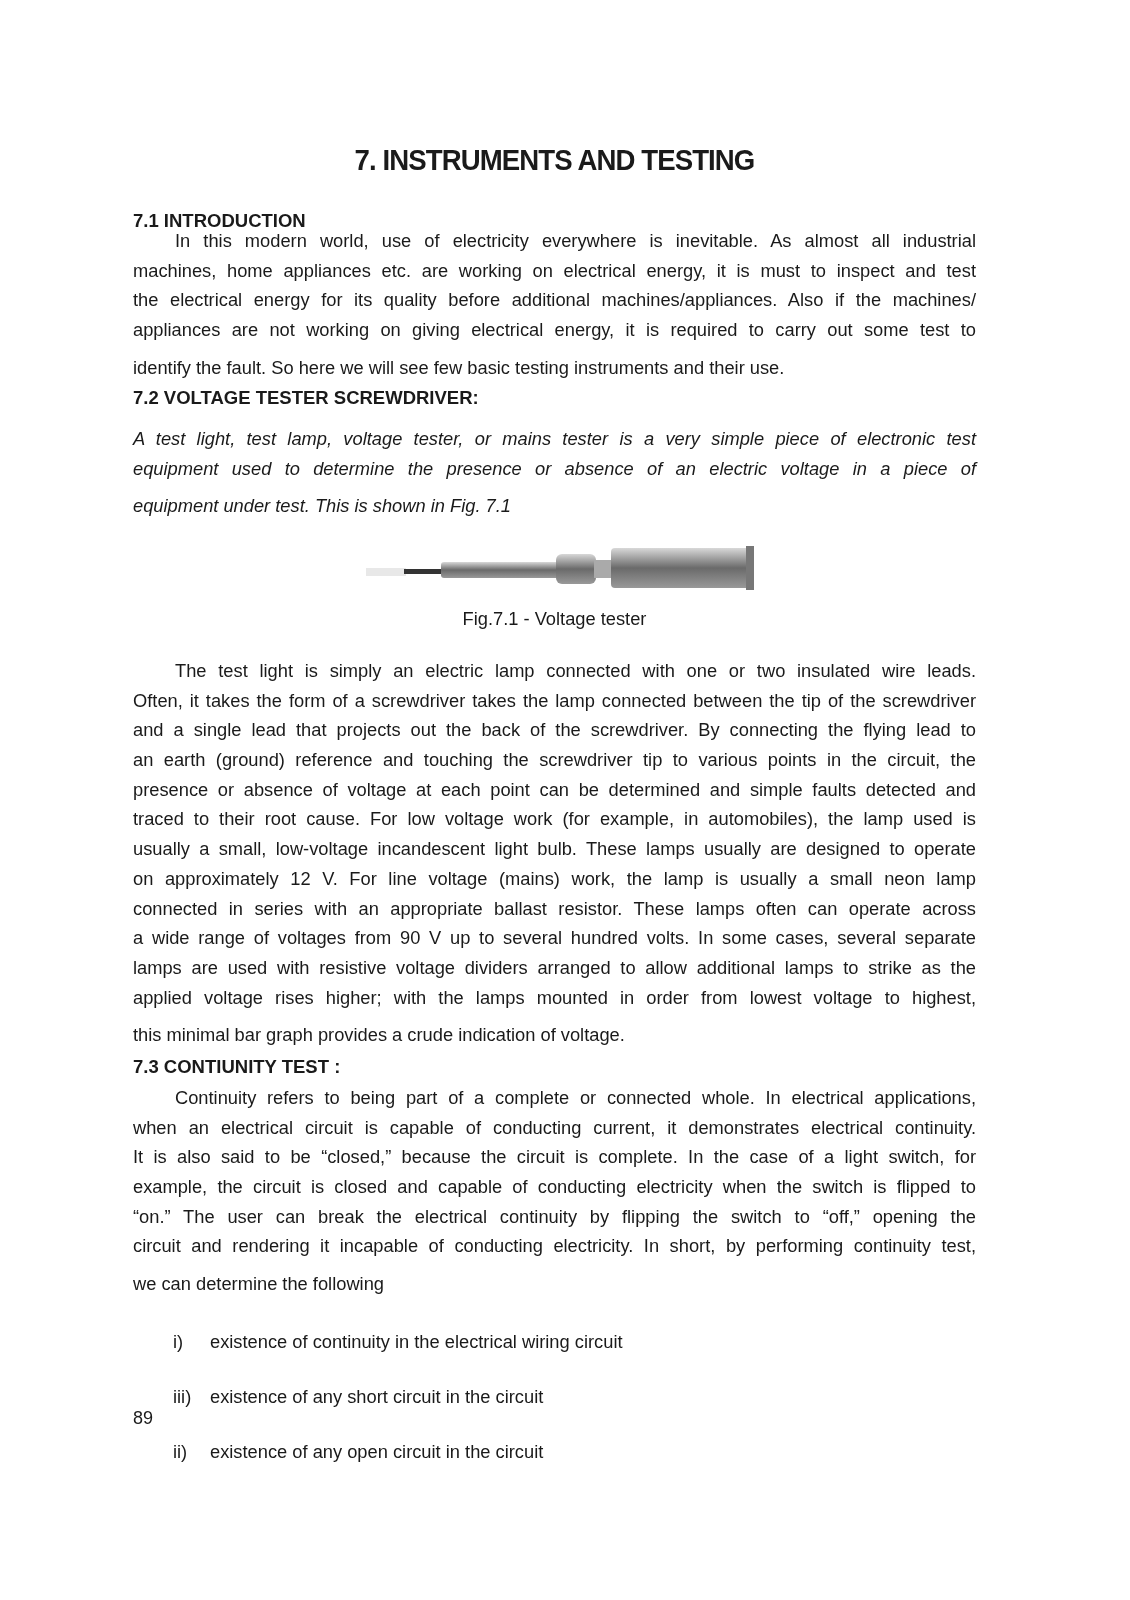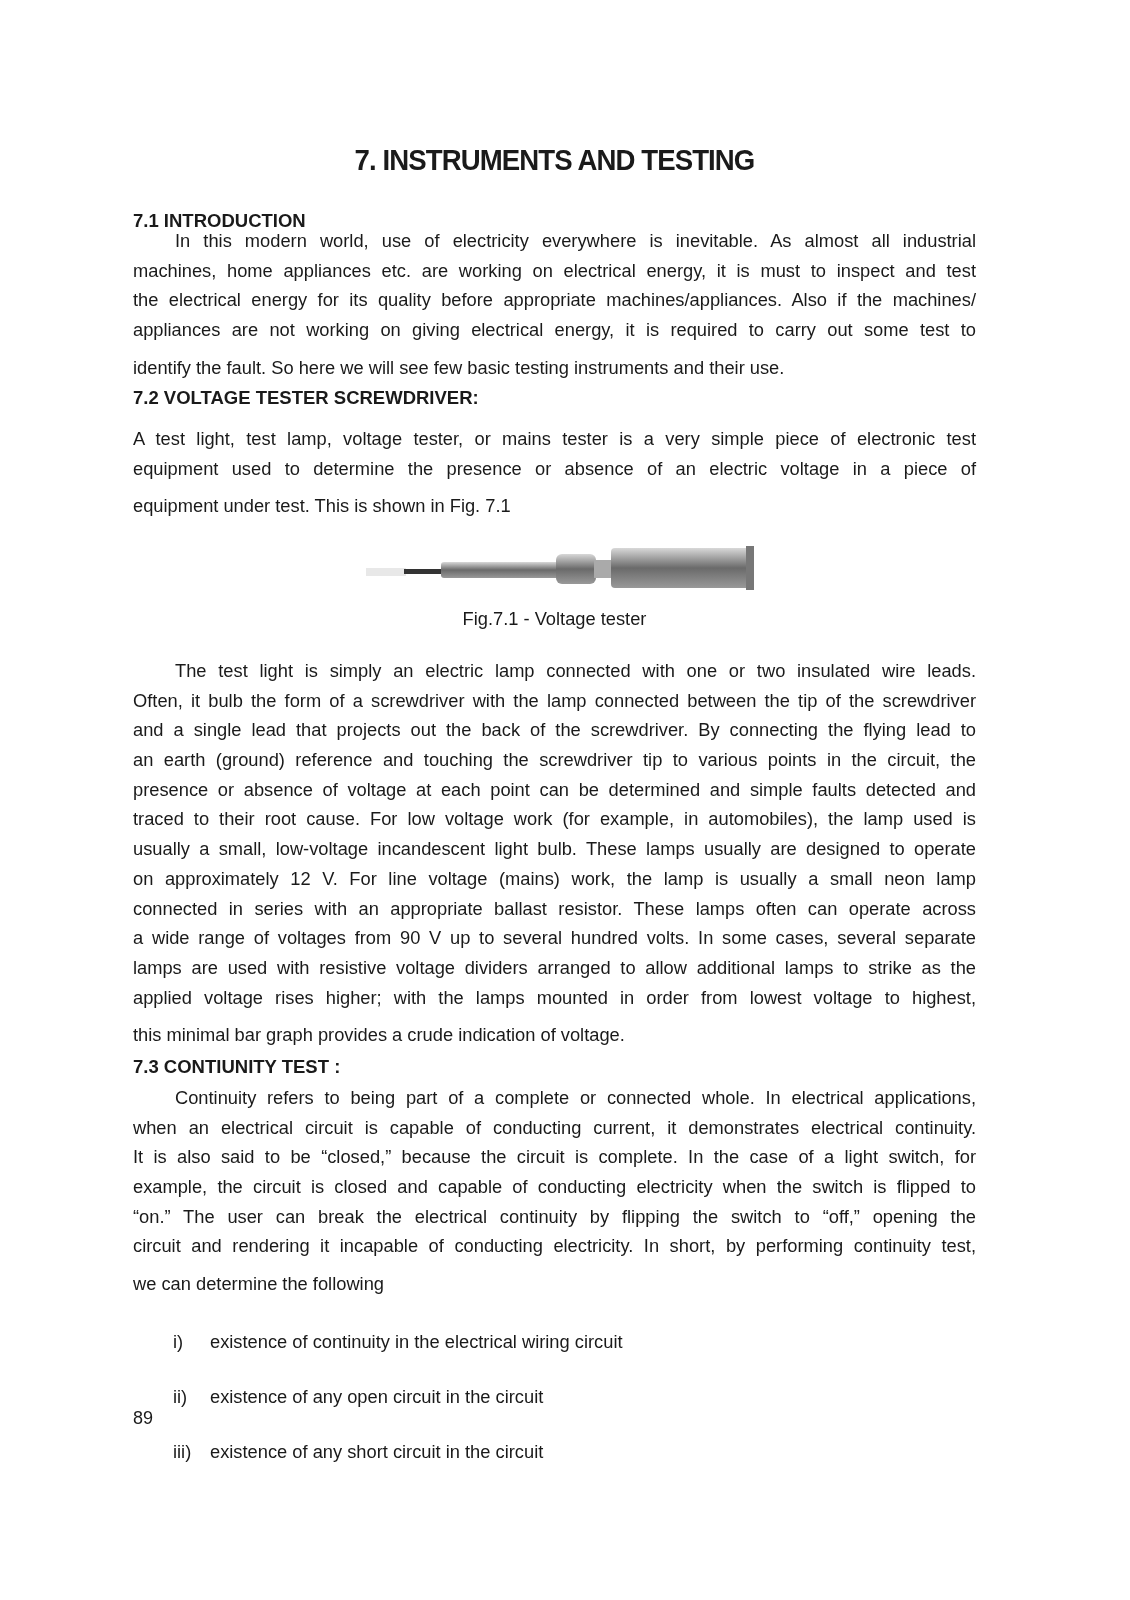--- a/index.html
+++ b/index.html
@@ -24,27 +24,27 @@
 </head>
 <body>
 
 <div class="page">
   <div class="title">7. INSTRUMENTS AND TESTING</div>
 
   <div class="h2" style="top:210px;">7.1  INTRODUCTION</div>
   <div class="para" style="top:226px;">
     <span class="line indent">In this modern world, use of electricity everywhere is inevitable. As almost all industrial</span>
     <span class="line">machines, home appliances etc. are working on electrical energy, it is must to inspect and test</span>
-    <span class="line">the electrical energy for its quality before appropriate machines/appliances. Also if the machines/</span>
+    <span class="line">the electrical energy for its quality before additional machines/appliances. Also if the machines/</span>
     <span class="line">appliances are not working on giving electrical energy, it is required to carry out some test to</span>
     <span class="line last">identify the fault. So here we will see few basic testing instruments and their use.</span>
   </div>
 
   <div class="h2" style="top:387px;">7.2 VOLTAGE TESTER SCREWDRIVER:</div>
-  <div class="para" style="top:424px;">
+  <div class="para" style="top:424px;font-style:italic;">
     <span class="line">A test light, test lamp, voltage tester, or mains tester is a very simple piece of electronic test</span>
     <span class="line">equipment used to determine the presence or absence of an electric voltage in a piece of</span>
     <span class="line last">equipment under test. This is shown in Fig. 7.1</span>
   </div>
 
   <div class="figure">
     <svg width="390" height="58" viewBox="0 0 390 58">
       <defs>
         <linearGradient id="g" x1="0" y1="0" x2="0" y2="1">
           <stop offset="0" stop-color="#d8d8d8"></stop>
@@ -58,21 +58,21 @@
       <rect x="190" y="14" width="40" height="30" rx="6" fill="url(#g)"></rect>
       <rect x="228" y="20" width="20" height="18" fill="#aaa"></rect>
       <rect x="245" y="8" width="140" height="40" rx="4" fill="url(#g)"></rect>
       <rect x="380" y="6" width="8" height="44" fill="#777"></rect>
     </svg>
   </div>
   <div class="caption">Fig.7.1 - Voltage tester</div>
 
   <div class="para" style="top:656px;">
     <span class="line indent">The test light is simply an electric lamp connected with one or two insulated wire leads.</span>
-    <span class="line">Often, it bulb the form of a screwdriver with the lamp connected between the tip of the screwdriver</span>
+    <span class="line">Often, it takes the form of a screwdriver takes the lamp connected between the tip of the screwdriver</span>
     <span class="line">and a single lead that projects out the back of the screwdriver. By connecting the flying lead to</span>
     <span class="line">an earth (ground) reference and touching the screwdriver tip to various points in the circuit, the</span>
     <span class="line">presence or absence of voltage at each point can be determined and simple faults detected and</span>
     <span class="line">traced to their root cause. For low voltage work (for example, in automobiles), the lamp used is</span>
     <span class="line">usually a small, low-voltage incandescent light bulb. These lamps usually are designed to operate</span>
     <span class="line">on approximately 12 V. For line voltage (mains) work, the lamp is usually a small neon lamp</span>
     <span class="line">connected in series with an appropriate ballast resistor. These lamps often can operate across</span>
     <span class="line">a wide range of voltages from 90 V up to several hundred volts. In some cases, several separate</span>
     <span class="line">lamps are used with resistive voltage dividers arranged to allow additional lamps to strike as the</span>
     <span class="line">applied voltage rises higher; with the lamps mounted in order from lowest voltage to highest,</span>
@@ -88,21 +88,21 @@
     <span class="line">“on.” The user can break the electrical continuity by flipping the switch to “off,” opening the</span>
     <span class="line">circuit and rendering it incapable of conducting electricity. In short, by performing continuity test,</span>
     <span class="line last">we can determine the following</span>
   </div>
 
   <div class="list">
     <div class="list-item">
       <span class="list-num">i)</span><span>existence of continuity in the electrical wiring circuit</span>
     </div>
     <div class="list-item">
-      <span class="list-num">ii)</span><span>existence of any open circuit in the circuit</span>
+      <span class="list-num">iii)</span><span>existence of any short circuit in the circuit</span>
     </div>
     <div class="list-item">
-      <span class="list-num">iii)</span><span>existence of any short circuit in the circuit</span>
+      <span class="list-num">ii)</span><span>existence of any open circuit in the circuit</span>
     </div>
   </div>
 
   <div class="pagenum">89</div>
 </div>
 
 </body></html>

